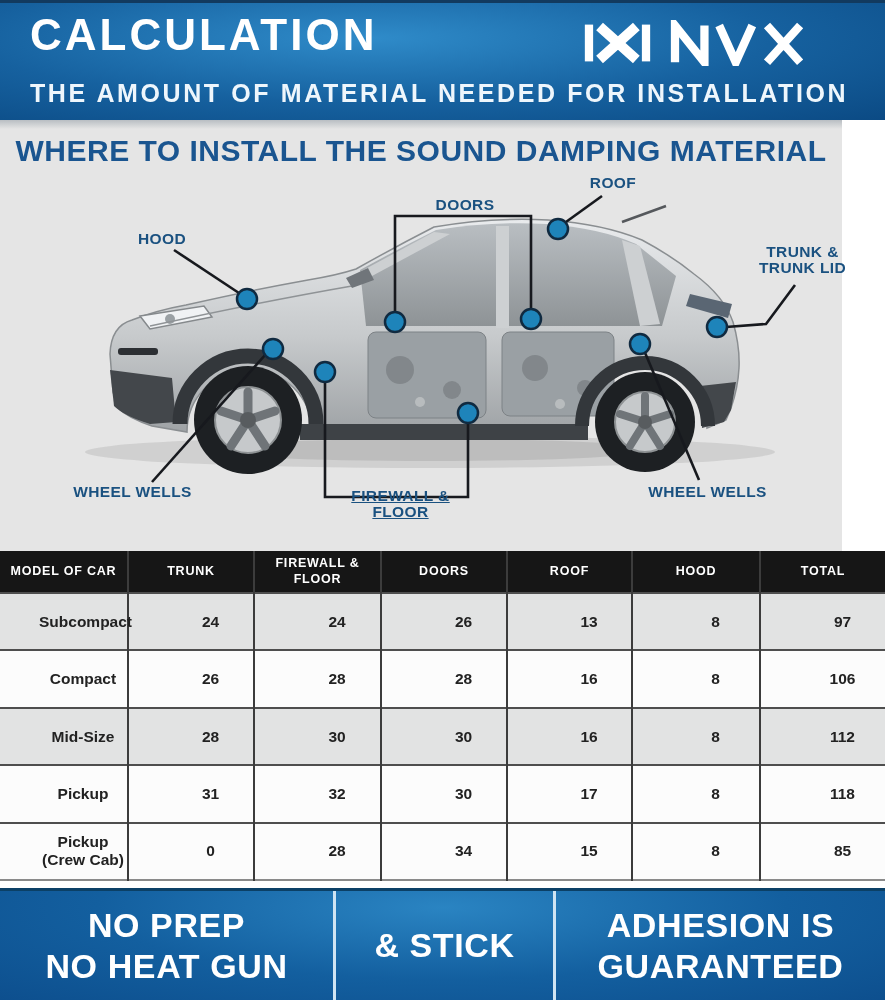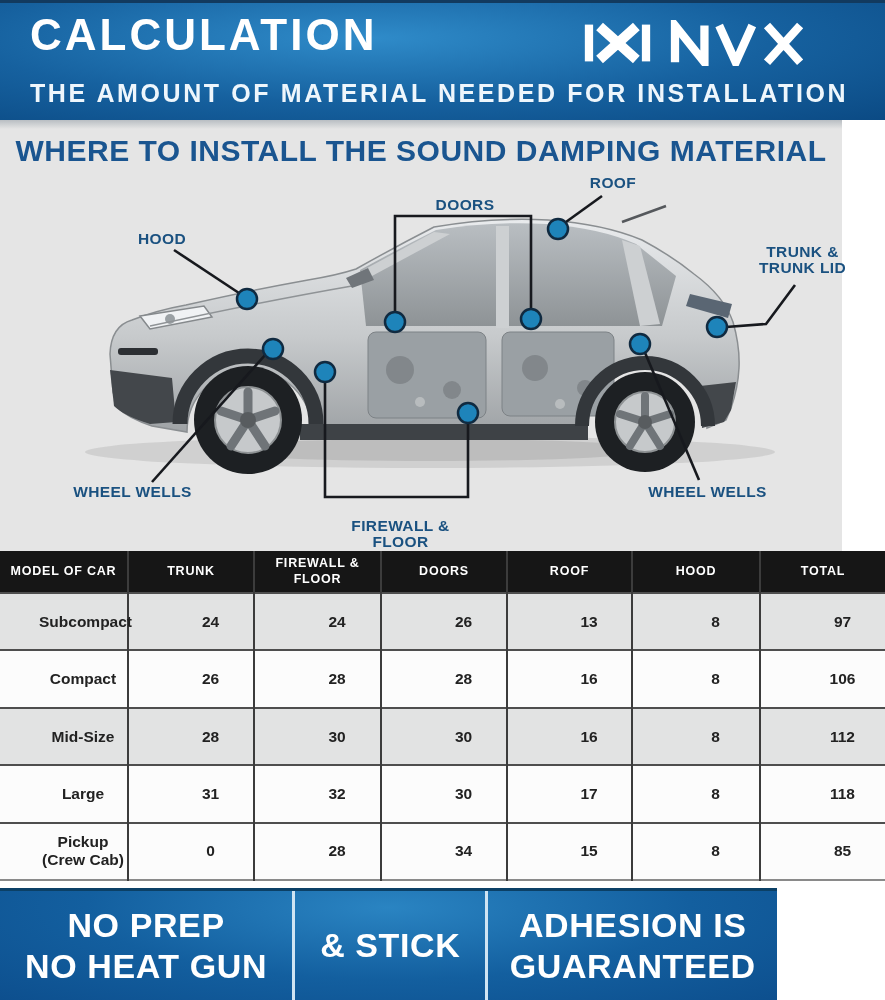--- a/index.html
+++ b/index.html
@@ -43,21 +43,21 @@
   .mat-table td{height:48px;text-align:center;vertical-align:middle;
     font-size:15.5px;font-weight:bold;color:#222;border-left:2px solid #3c3c3c;
     border-top:2px solid #4e4e4e;line-height:1.15;padding-left:39px;}
   .mat-table td:first-child{border-left:none;}
   .mat-table tr.g td{background:var(--row_gray);}
   .mat-table tr.w td{background:var(--row_white);}
   .th-wrap span{display:inline-block;max-width:86px;}
 
   
   .gap{height:7px;background:#fff;}
-  .footer{display:flex;width:777px;height:112px;
+  .footer{display:flex;width:885px;height:112px;
     background:radial-gradient(ellipse at 50% 15%, #2a84c2 0%, #135f9f 55%, #0d4f8e 100%);
     border-top:3px solid #0b4066;}
   .footer-cell{display:flex;flex-direction:column;justify-content:center;align-items:center;
     color:#fff;font-weight:bold;font-size:34px;letter-spacing:.6px;line-height:1.18;text-align:center;}
   .footer-cell.c1{width:333px;}
   .footer-cell.c2{width:223px;border-left:3px solid var(--footer_divider);
     border-right:3px solid var(--footer_divider);}
   .footer-cell.c3{width:329px;}
 </style>
 </head>
@@ -193,21 +193,21 @@
 
     <div class="callout" style="left:112px;top:111px;width:100px;">HOOD</div>
     <div class="callout" style="left:413px;top:77px;width:104px;">DOORS</div>
     <div class="callout" style="left:563px;top:55px;width:100px;">ROOF</div>
     <div class="callout" style="left:730px;top:124px;width:145px;">
       <div>TRUNK &amp;</div>
       <div>TRUNK LID</div>
     </div>
     <div class="callout" style="left:50px;top:364px;width:165px;">WHEEL WELLS</div>
     <div class="callout" style="left:625px;top:364px;width:165px;">WHEEL WELLS</div>
-    <div class="callout" style="left:328px;top:398px;width:145px;">
+    <div class="callout" style="left:328px;top:368px;width:145px;text-decoration:underline;">
       <div>FIREWALL &amp;</div>
       <div>FLOOR</div>
     </div>
   </div>
 
   <table class="mat-table">
     <colgroup>
       <col style="width:128px">
         <col style="width:126px">
         <col style="width:127px">
@@ -249,21 +249,21 @@
       <tr class="g">
         <td>Mid-Size</td>
         <td>28</td>
         <td>30</td>
         <td>30</td>
         <td>16</td>
         <td>8</td>
         <td>112</td>
       </tr>
       <tr class="w">
-        <td>Large</td>
+        <td>Pickup</td>
         <td>31</td>
         <td>32</td>
         <td>30</td>
         <td>17</td>
         <td>8</td>
         <td>118</td>
       </tr>
       <tr class="w">
         <td>Pickup (Crew Cab)</td>
         <td>0</td>

